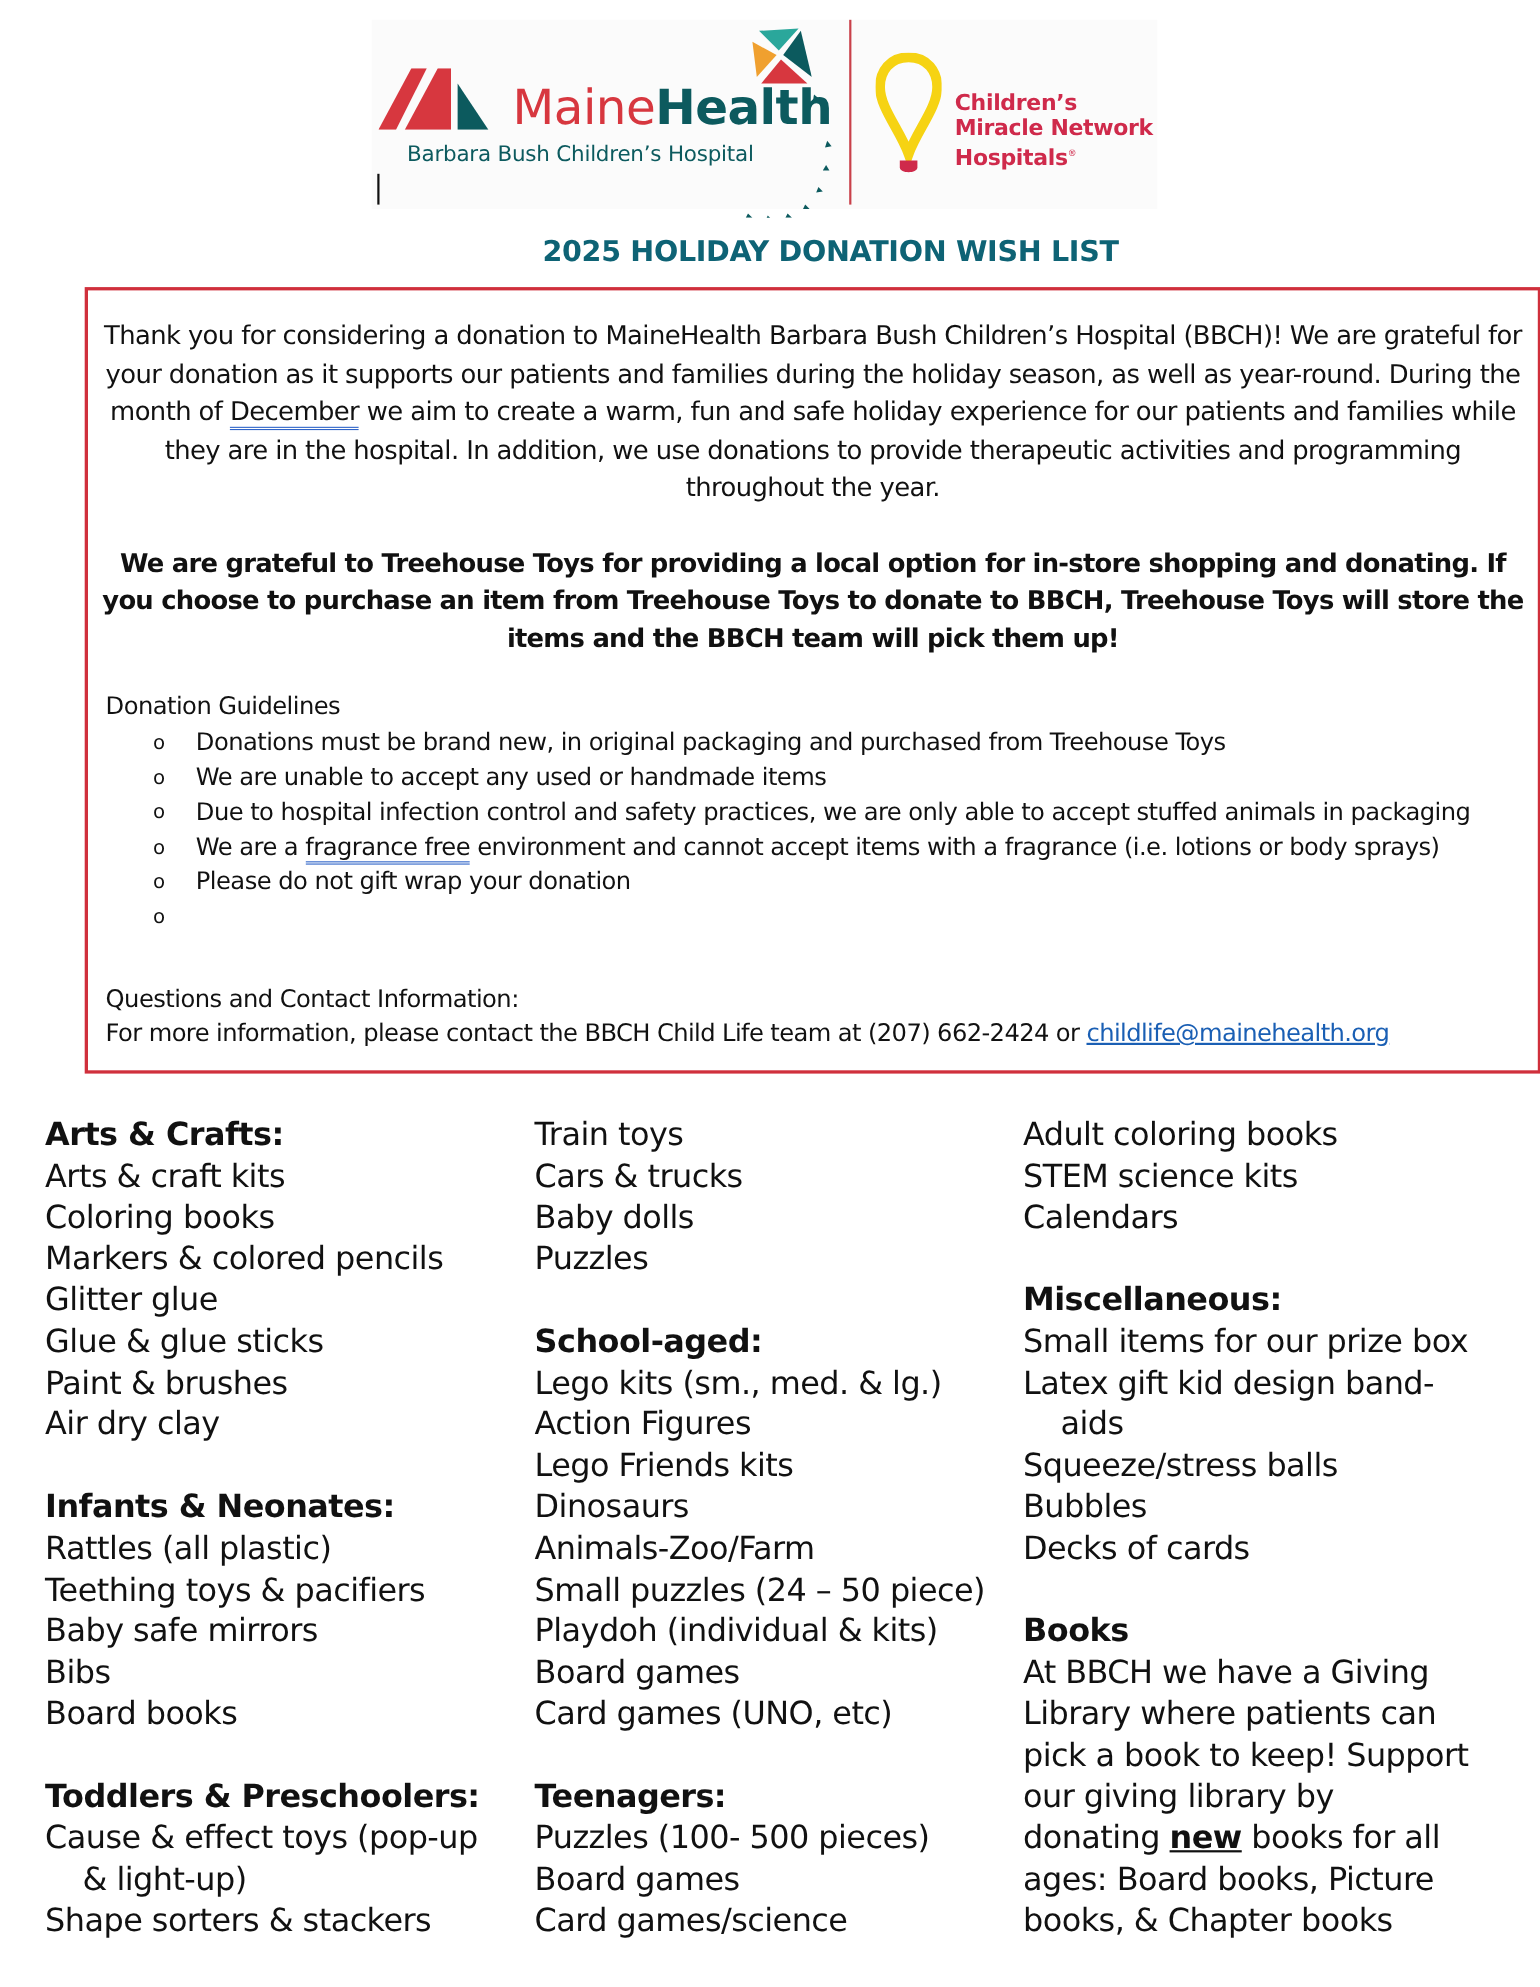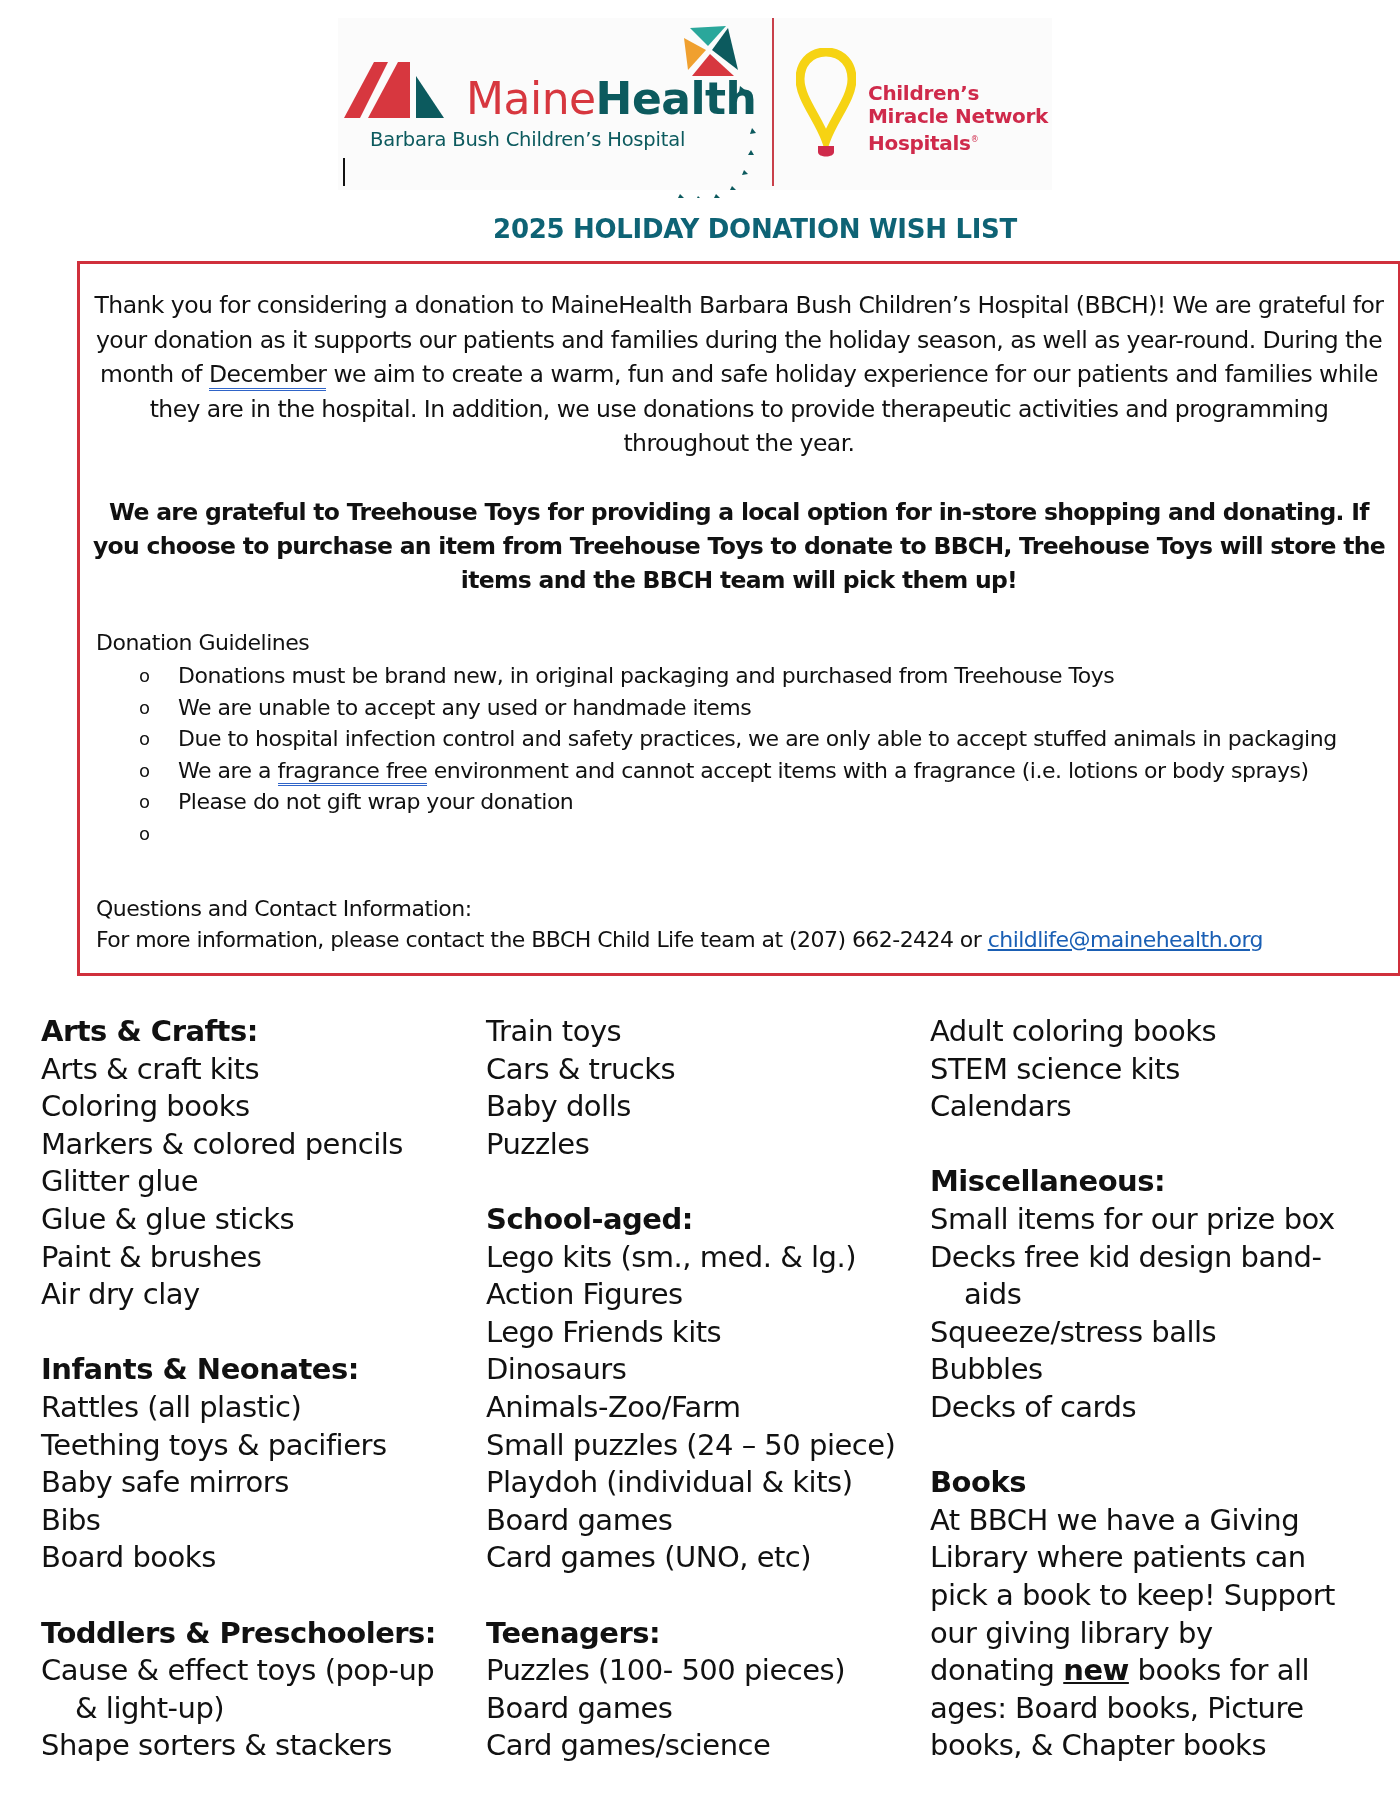--- a/index.html
+++ b/index.html
@@ -174,21 +174,21 @@
   </div>
 <div class="col col-3">
     <div class="section">
       <span class="item">Adult coloring books</span>
       <span class="item">STEM science kits</span>
       <span class="item">Calendars</span>
     </div>
     <div class="section">
       <span class="sec-heading">Miscellaneous:</span>
       <span class="item wrap">Small items for our prize box</span>
-      <span class="item wrap">Decks free kid design band-aids</span>
+      <span class="item wrap">Latex gift kid design band-aids</span>
       <span class="item">Squeeze/stress balls</span>
       <span class="item">Bubbles</span>
       <span class="item">Decks of cards</span>
     </div>
     <div class="section">
       <span class="sec-heading">Books</span>
       <span class="books-text"><span>At BBCH we have a Giving Library where patients can pick a book to keep! Support our giving library by donating </span><b>new</b><span> books for all ages: Board books, Picture books, &amp; Chapter books</span></span>
     </div>
   </div>
 

